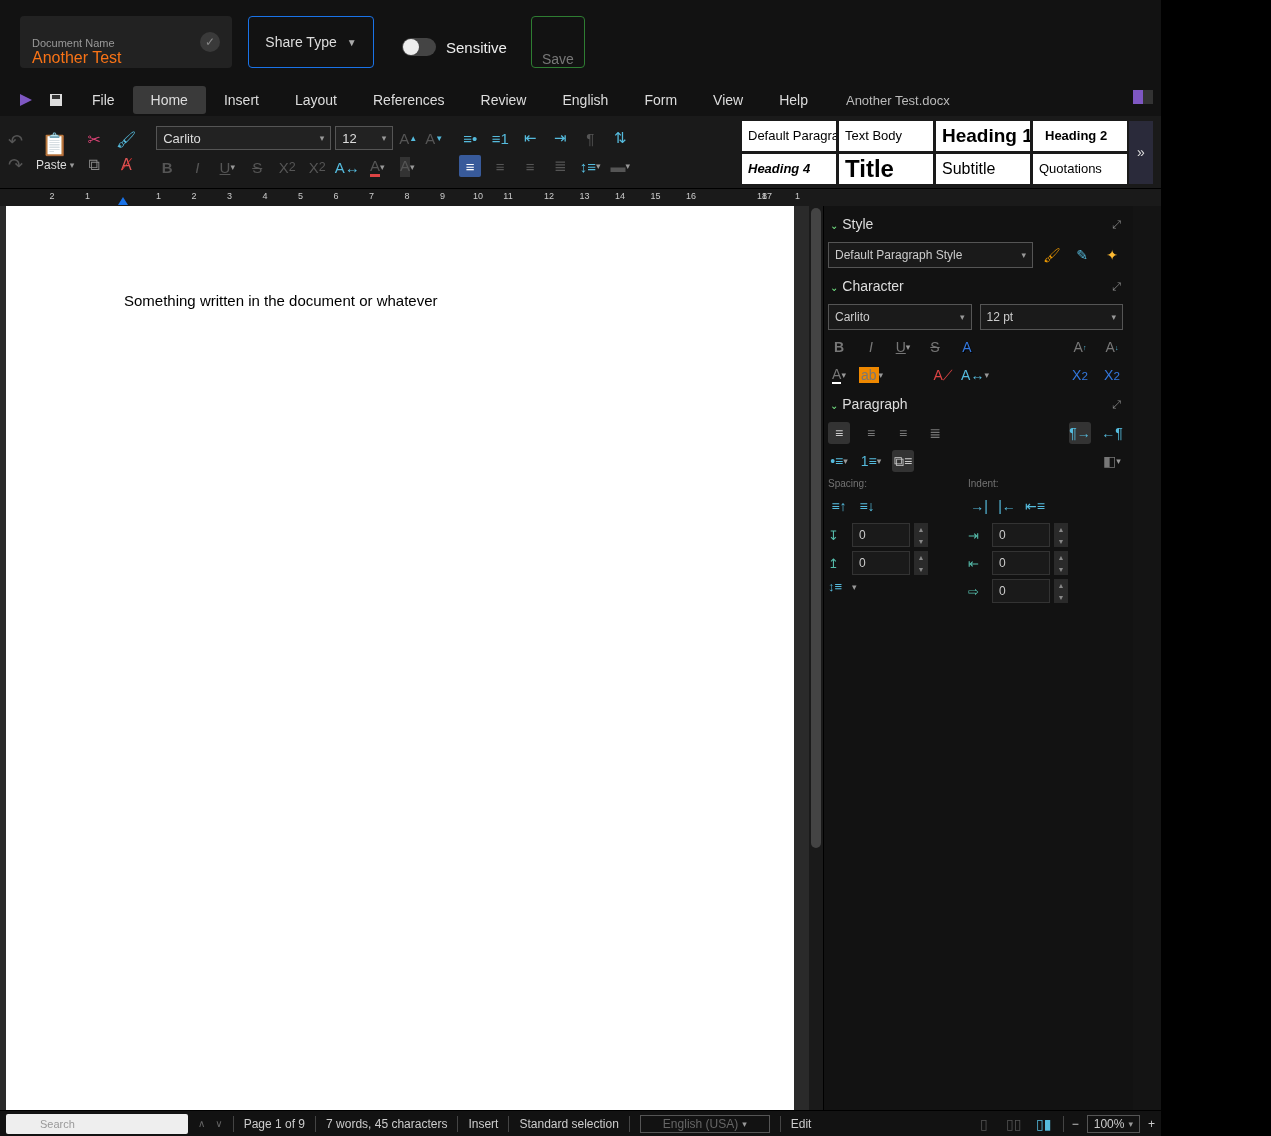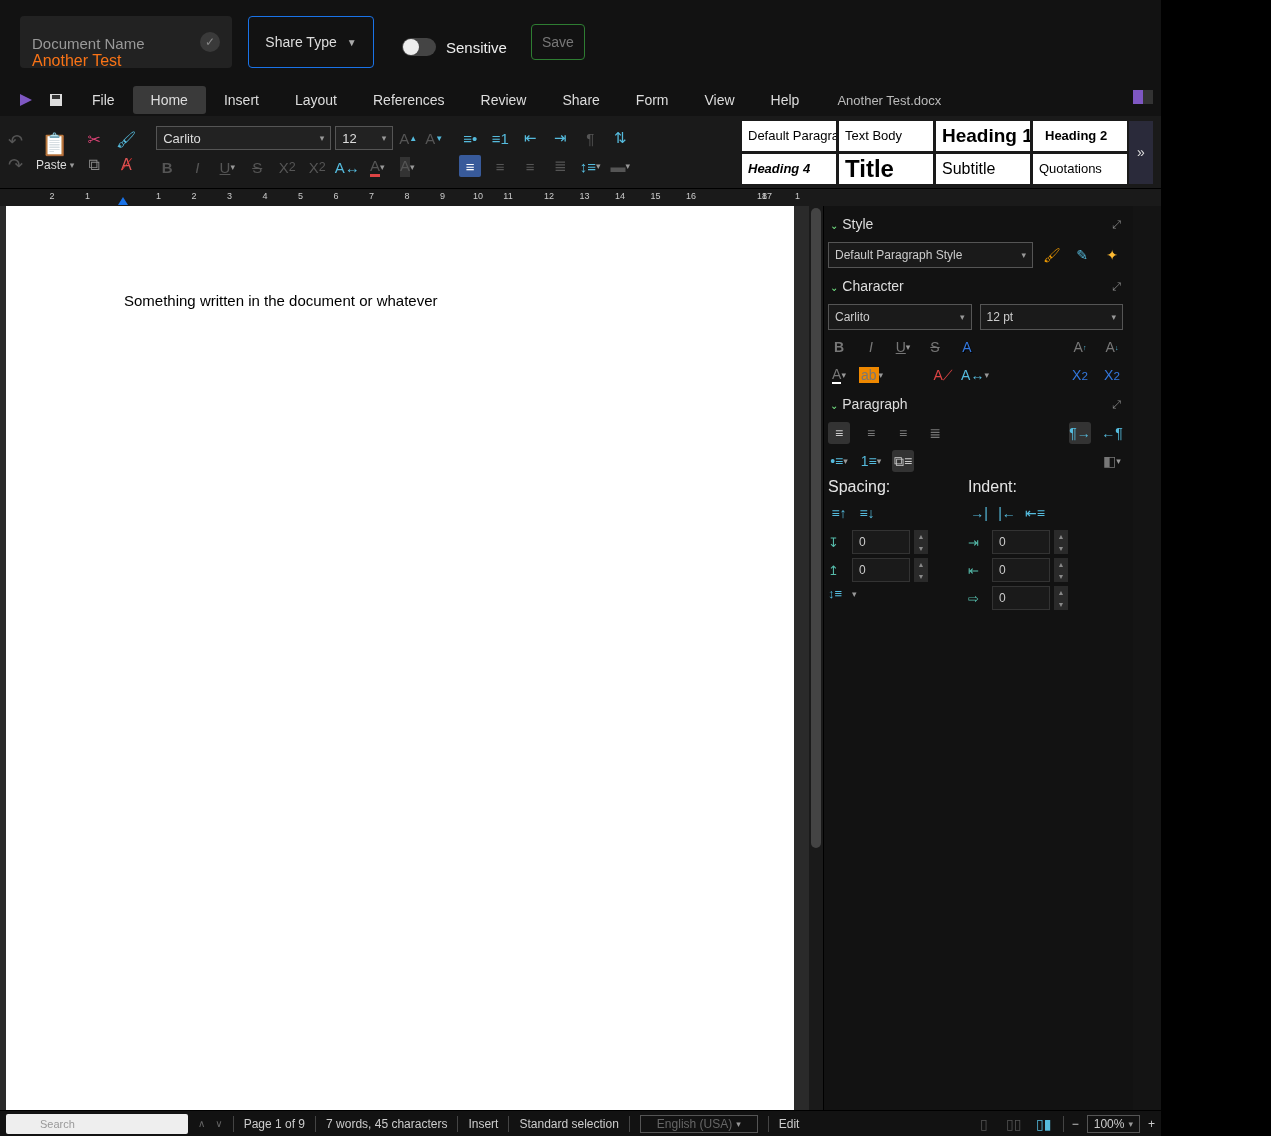--- a/index.html
+++ b/index.html
@@ -3,30 +3,30 @@
 <meta charset="utf-8">
 <style>
 * { margin:0; padding:0; box-sizing:border-box; font-family:"Segoe UI",Arial,sans-serif; }
 html,body { width:1271px; height:1136px; background:#000; overflow:hidden; }
 .app { width:1161px; height:1136px; background:#121212; display:flex; flex-direction:column; }
 
 
 .hdr { height:84px; background:#121212; display:flex; align-items:center; padding:16px 20px; gap:16px; }
 .docname-box { width:212px; height:52px; background:#222; border-radius:4px; padding:6px 12px; display:flex; align-items:center; justify-content:space-between; }
 .docname-inner { display:flex; flex-direction:column; }
-.docname-label { font-size:15px; color:#999;margin-top:20px; }
+.docname-label { font-size:11px; color:#999;margin-top:20px; }
 .docname-val { font-size:16px; color:#f97316; }
 .docname-check { width:20px; height:20px; border-radius:50%; background:#3a3a3a; color:#888; display:flex; align-items:center; justify-content:center; font-size:12px; }
 .share-type { width:126px; height:52px; border:1.5px solid #1a73e8; border-radius:4px; display:flex; align-items:center; justify-content:center; gap:10px; color:#ddd; font-size:14px; }
 .share-arrow { font-size:10px; color:#aaa; }
 .sensitive-wrap { display:flex; align-items:center; gap:10px; margin-left:12px;margin-top:10px; }
 .toggle { width:34px; height:18px; background:#444; border-radius:10px; position:relative; }
 .toggle::after { content:""; width:16px; height:16px; background:#eee; border-radius:50%; position:absolute; top:1px; left:1px; }
 .sensitive-lbl { color:#eee; font-size:15px; }
-.save-btn { width:54px; height:36px; border:1.5px solid #2e7d32; border-radius:4px; display:flex; align-items:center; justify-content:center; color:#777; font-size:14px; margin-left:8px; }
+.save-btn { width:54px; height:52px; border:1.5px solid #2e7d32; border-radius:4px; display:flex; align-items:flex-end; justify-content:center; color:#777; font-size:14px; margin-left:8px; }
 
 
 .menubar { height:32px; background:#121212; display:flex; align-items:center; padding:0 8px; gap:0; font-size:14px; color:#ddd; }
 .logo { width:20px; height:20px; margin:0 8px; }
 .save-icon { width:16px; height:16px; margin:0 10px 0 4px; }
 .menu-item { padding:6px 18px; cursor:pointer; }
 .menu-item.active { background:#3a3a3a; border-radius:3px; }
 .doc-fn { color:#bbb; font-size:13px; margin-left:20px; }
 .menu-right { margin-left:auto; width:20px; height:20px; display:flex; }
 .menu-right-sq { width:10px; height:14px; background:#7e57c2; }
@@ -80,31 +80,31 @@
 .side-icons { display:flex; gap:8px; }
 .si { width:22px; height:22px; display:flex; align-items:center; justify-content:center; color:#777; font-size:14px;}
 .si.active { background:#333; border-radius:3px; color:#ccc;}
 .side-sub { display:flex; gap:10px; margin:6px 0; flex-wrap:wrap; }
 .spin { display:flex; align-items:center; gap:4px; margin:4px 0;}
 .spin-ic { width:20px; color:#5ba; }
 .spin-box { width:58px; height:24px; background:#1a1a1a; border:1px solid #333; color:#ccc; font-size:12px; padding:0 6px; display:flex; align-items:center;}
 .spin-btns { width:14px; height:24px; background:#2a2a2a; display:flex; flex-direction:column; }
 .spin-btns div { flex:1; color:#888; font-size:7px; display:flex; align-items:center; justify-content:center;}
 .spacing-cols { display:flex; gap:40px; margin-top:6px;}
-.spc-lbl { font-size:16px; color:#e5e5e5; margin-bottom:4px;}
+.spc-lbl { font-size:10px; color:#737373; margin-bottom:4px;}
 .popout { color:#888; font-size:11px; }
 
 
 .side-tabstrip { width:28px; background:#141414; }
 
 
 .status { height:26px; background:#121212; border-top:1px solid #000; display:flex; align-items:center; padding:0 6px; gap:10px; color:#ccc; font-size:12px; }
 .search-box { width:182px; height:20px; background:#eee; border-radius:2px; color:#888; font-size:11px; padding:0 6px; display:flex; align-items:center;}
 .stat-sep { width:1px; height:16px; background:#444; }
-.lang-box { border:1px solid #555; padding:1px 16px; color:#666; display:flex; align-items:center; gap:4px;}
+.lang-box { border:1px solid #555; padding:1px 22px; color:#666; display:flex; align-items:center; gap:4px;}
 .zoom-group { margin-left:auto; display:flex; align-items:center; gap:8px;}
 .zoom-box { border:1px solid #555; padding:1px 6px; display:flex; align-items:center; gap:4px;}
 .updown { font-size:10px; color:#666; }
 
 .tri { font-size:9px; color:#999;}
 </style>
 </head>
 <body>
 
 <div class="app">
@@ -138,21 +138,21 @@
         <rect x="2" y="2" width="12" height="12" fill="#ddd"></rect>
         <rect x="4" y="3" width="8" height="4" fill="#333"></rect>
       </svg>
     <div id="menuitems" style="display: flex;">
         <div class="menu-item">File</div>
         <div class="menu-item active">Home</div>
         <div class="menu-item">Insert</div>
         <div class="menu-item">Layout</div>
         <div class="menu-item">References</div>
         <div class="menu-item">Review</div>
-        <div class="menu-item">Share</div>
+        <div class="menu-item">English</div>
         <div class="menu-item">Form</div>
         <div class="menu-item">View</div>
         <div class="menu-item">Help</div>
       </div>
     <span class="doc-fn">Another Test.docx</span>
     <div class="menu-right">
         <div class="menu-right-sq"></div>
         <div class="menu-right-sq2"></div>
       </div>
   </div>

